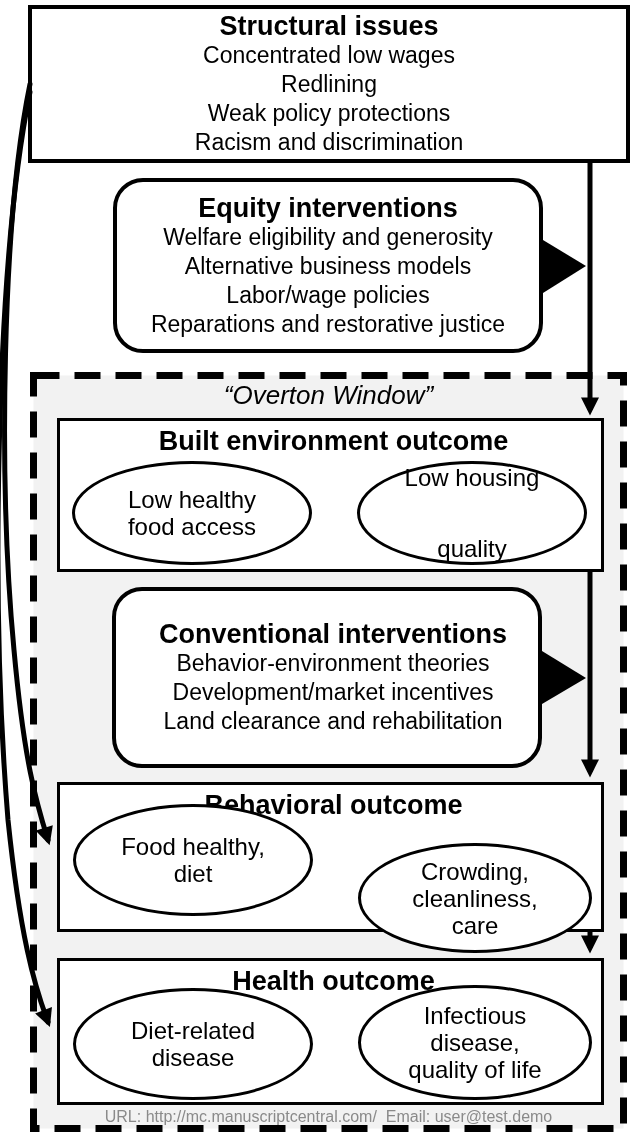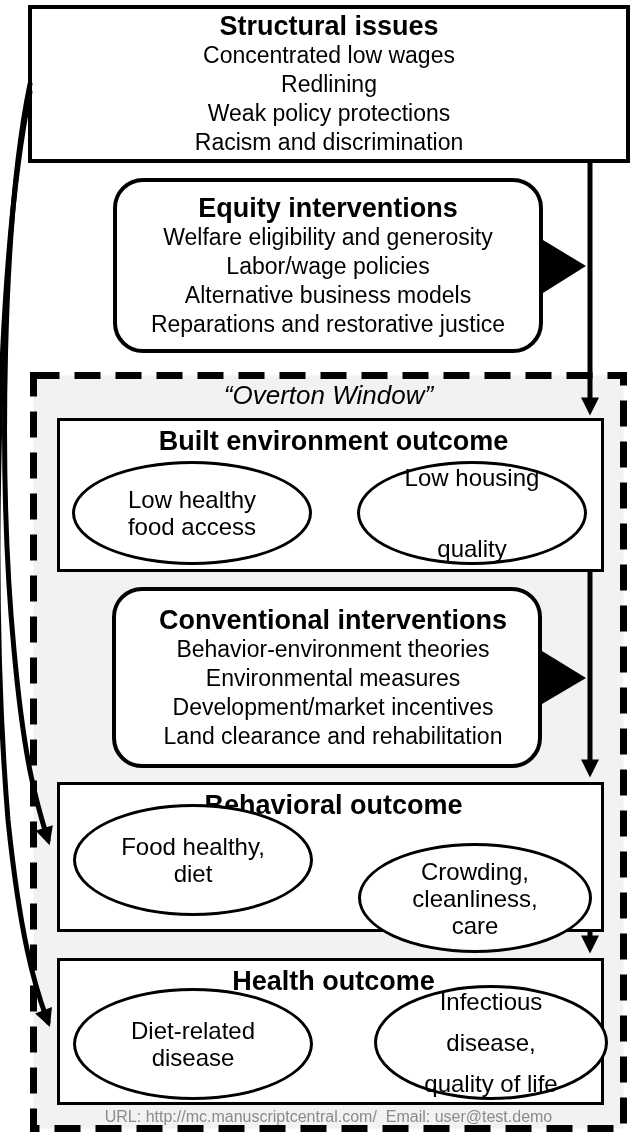--- a/index.html
+++ b/index.html
@@ -38,21 +38,21 @@
   .built{left:57px;top:418px;width:547px;height:154px;padding-top:3px;}
   .conventional{left:112px;top:587px;width:430px;height:181px;padding-left:12px;}
   .behavioral{left:57px;top:782px;width:547px;height:150px;padding-top:3px;}
   .health{left:57px;top:958px;width:547px;height:147px;padding-top:3px;}
   
   .el-be-left{left:72px;top:461px;width:240px;height:104px;}
   .el-be-right{left:357px;top:461px;width:230px;height:104px;justify-content:space-between;}
   .el-bh-left{left:73px;top:804px;width:240px;height:112px;}
   .el-bh-right{left:358px;top:843px;width:234px;height:110px;}
   .el-he-left{left:73px;top:988px;width:240px;height:112px;}
-  .el-he-right{left:374px;top:985px;width:234px;height:115px;justify-content:space-between;}
+  .el-he-right{left:358px;top:985px;width:234px;height:115px;}
 </style>
 </head>
 <body>
 
 <div class="canvas">
 
   <svg class="layer" id="bg" viewBox="0 0 633 1139">
     <rect x="33.5" y="375.5" width="590" height="753" fill="#f2f2f2" stroke="#000" stroke-width="7" stroke-dasharray="26 15"></rect>
   </svg>
 
@@ -60,43 +60,42 @@
     <div class="title">Structural issues</div>
     <div class="bline">Concentrated low wages</div>
     <div class="bline">Redlining</div>
     <div class="bline">Weak policy protections</div>
     <div class="bline">Racism and discrimination</div>
   </div>
 
   <div class="box thick rbox vbox equity">
     <div class="title">Equity interventions</div>
     <div class="bline">Welfare eligibility and generosity</div>
+    <div class="bline">Alternative business models</div>
     <div class="bline">Labor/wage policies</div>
-    <div class="bline">Alternative business models</div>
     <div class="bline">Reparations and restorative justice</div>
   </div>
 
   <div class="overton-label">“Overton Window”</div>
 
   <div class="box built">
     <div class="obox-title">Built environment outcome</div>
   </div>
   <div class="ellipse el-be-left">
     <div>Low healthy</div>
     <div>food access</div>
   </div>
   <div class="ellipse el-be-right">
     <div>Low housing</div>
     <div>quality</div>
   </div>
 
   <div class="box thick rbox vbox conventional">
     <div class="title">Conventional interventions</div>
     <div class="bline">Behavior-environment theories</div>
-    <div class="bline">Environmental measures</div>
     <div class="bline">Development/market incentives</div>
     <div class="bline">Land clearance and rehabilitation</div>
   </div>
 
   <div class="box behavioral">
     <div class="obox-title">Behavioral outcome</div>
   </div>
   <div class="ellipse el-bh-left">
     <div>Food healthy,</div>
     <div>diet</div>

